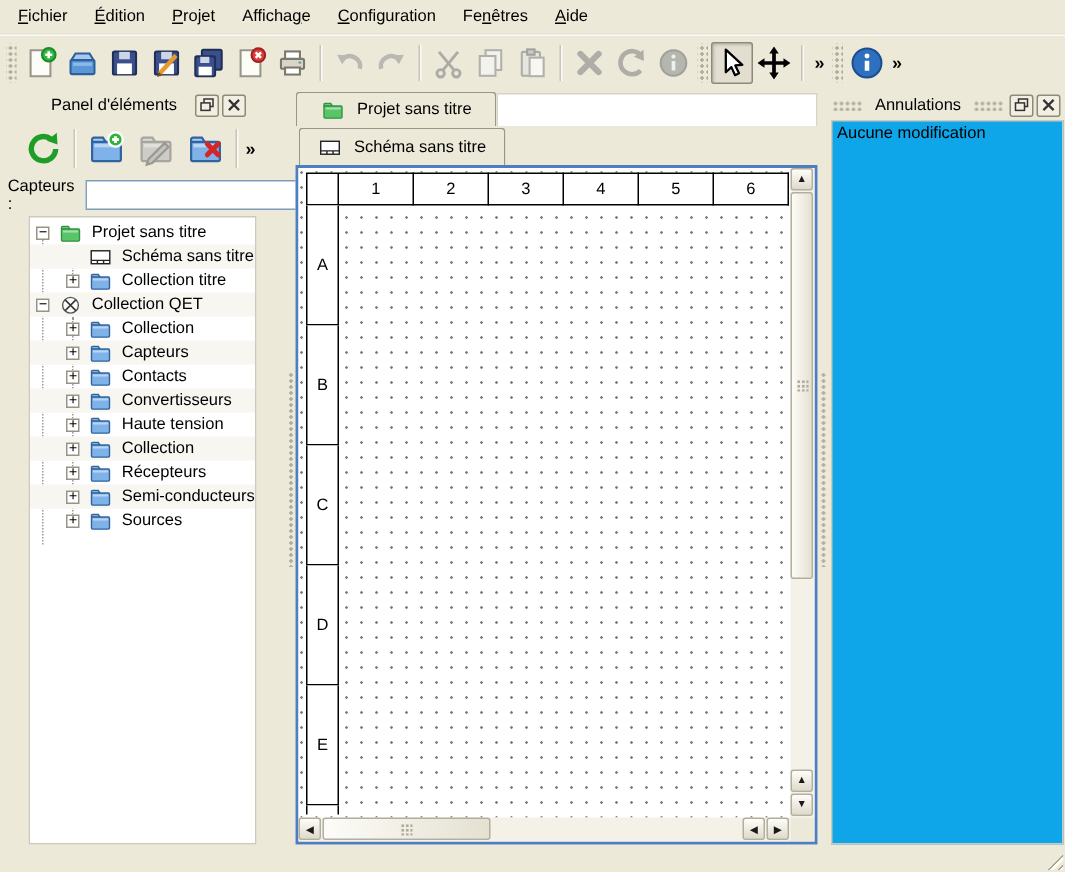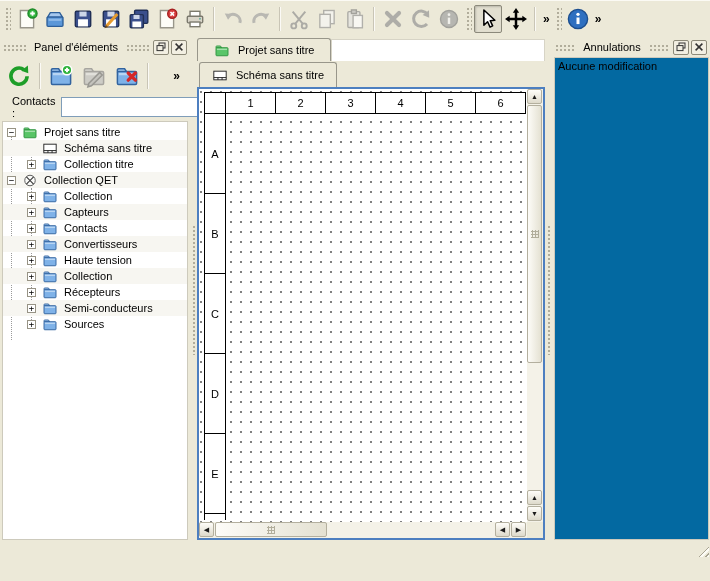--- a/index.html
+++ b/index.html
@@ -32,21 +32,21 @@
 
   
   .main { height:505px; display:flex; }
   .splitter { width:7px; display:flex; align-items:center; justify-content:center; }
   .splitter .grip { width:4px; height:130px;
     background-image:radial-gradient(circle,#b1ad9b 1px,rgba(0,0,0,0) 1.3px);
     background-size:4px 4px; }
 
   
   .dock { display:flex; flex-direction:column; }
-  .dock-left { width:190px; }
+  .dock-left { width:190px;align-items:center; }
   .dock-right { flex:1; min-width:0;justify-content:center; }
   .dock-title { height:20px; display:flex; align-items:center; gap:4px; padding:0 3px; }
   .dots-strip { flex:1; height:7px;
     background-image:radial-gradient(circle,#b1ad9b 1px,rgba(0,0,0,0) 1.3px);
     background-size:4px 4px; }
   .dock-title-text { white-space:nowrap; padding:0 4px; }
   .title-btn { width:16px; height:15px; display:flex; align-items:center; justify-content:center;
     border:1px solid #8d8a79; background:#f2efe2; border-radius:2px; }
   .title-btn .icon { width:10px; height:10px; }
 
@@ -118,34 +118,43 @@
   .sb-track { flex:1; position:relative; }
   .sb-thumb { position:absolute; border:1px solid #b3af9e; border-radius:2px;
     background:linear-gradient(90deg,#fdfcf8,#e4e1d2); display:flex; align-items:center; justify-content:center; }
   .vscroll .sb-thumb { left:0; right:1px; top:0; height:67%; }
   .hscroll .sb-thumb { top:0; bottom:1px; left:0; width:40%; }
   .sb-grip { width:8px; height:8px;
     background-image:radial-gradient(circle,#b1ad9b 1px,rgba(0,0,0,0) 1.2px);
     background-size:3px 3px; }
 
   
-  .undo-list { flex:1; margin:0 1px 2px 2px; background:#0369a1; border:1px solid #cdcabc; padding:2px 3px; }
+  .undo-list { flex:1; margin:0 1px 2px 2px; background:#0ea5e9; border:1px solid #cdcabc; padding:2px 3px; }
   .undo-item { height:15px; white-space:nowrap; }
 
   
   .statusbar { height:16px; position:relative; }
   .size-grip { position:absolute; right:1px; bottom:1px; width:13px; height:13px;
     background:repeating-linear-gradient(135deg, rgba(0,0,0,0) 0 2px, #a8a492 2px 3px, #fdfcf6 3px 4.5px);
     clip-path:polygon(100% 0,100% 100%,0 100%); }
 </style>
 </head>
 <body>
 
 <div class="window">
 
+  <div class="menubar" id="menubar">
+      <div class="menu-item"><u>F</u>ichier</div>
+      <div class="menu-item"><u>É</u>dition</div>
+      <div class="menu-item"><u>P</u>rojet</div>
+      <div class="menu-item">Afficha<u>g</u>e</div>
+      <div class="menu-item"><u>C</u>onfiguration</div>
+      <div class="menu-item">Fe<u>n</u>êtres</div>
+      <div class="menu-item"><u>A</u>ide</div>
+    </div>
 
   <div class="toolbar" id="main-toolbar">
       <div class="tb-handle"></div>
       <button class="tb-btn">
         <span class="icon">
           <svg viewBox="0 0 16 16">
             <path d="M3.2 1.8h6l3.6 3.6v9h-9.6z" fill="#fdfdf8" stroke="#98968a"></path>
             <path d="M9.2 1.8v3.6h3.6" fill="#e9e7dc" stroke="#98968a"></path>
             <circle cx="12" cy="4" r="3.3" fill="#33b53f" stroke="#1d8a28"></circle>
             <path d="M12 2.3v3.4M10.3 4h3.4" stroke="#fff" stroke-width="1.3"></path>
@@ -384,21 +393,21 @@
           <div class="pt-sep"></div>
           <button class="pt-overflow">»</button>
         </div>
       <div class="filter-row">
         <span class="icon" id="filter-clear">
             <svg viewBox="0 0 16 16">
               <path d="M1.2 8 5.4 3h8.2a1 1 0 0 1 1 1v8a1 1 0 0 1-1 1H5.4z" fill="#161616"></path>
               <path d="M7.5 6l4 4M11.5 6l-4 4" stroke="#fff" stroke-width="1.6"></path>
             </svg>
           </span>
-        <span>Contacts :</span>
+        <span>Capteurs :</span>
         <input class="filter-input" type="text" value="" style="">
       </div>
       <div class="tree" id="tree">
           <div class="tree-row" style="padding-left: 4px;">
             <span class="expand">−</span>
             <span class="icon tree-icon">
               <svg viewBox="0 0 16 16">
                 <path d="M1.6 5.2V4a.8.8 0 0 1 .8-.8h4l1.3 2z" fill="#87d992" stroke="#2f9440"></path>
                 <rect x="1.6" y="5" width="12.8" height="8.6" rx="0.8" fill="#59c568" stroke="#2f9440"></rect>
                 <rect x="2.6" y="6" width="10.8" height="1.5" fill="rgba(255,255,255,.45)"></rect>

